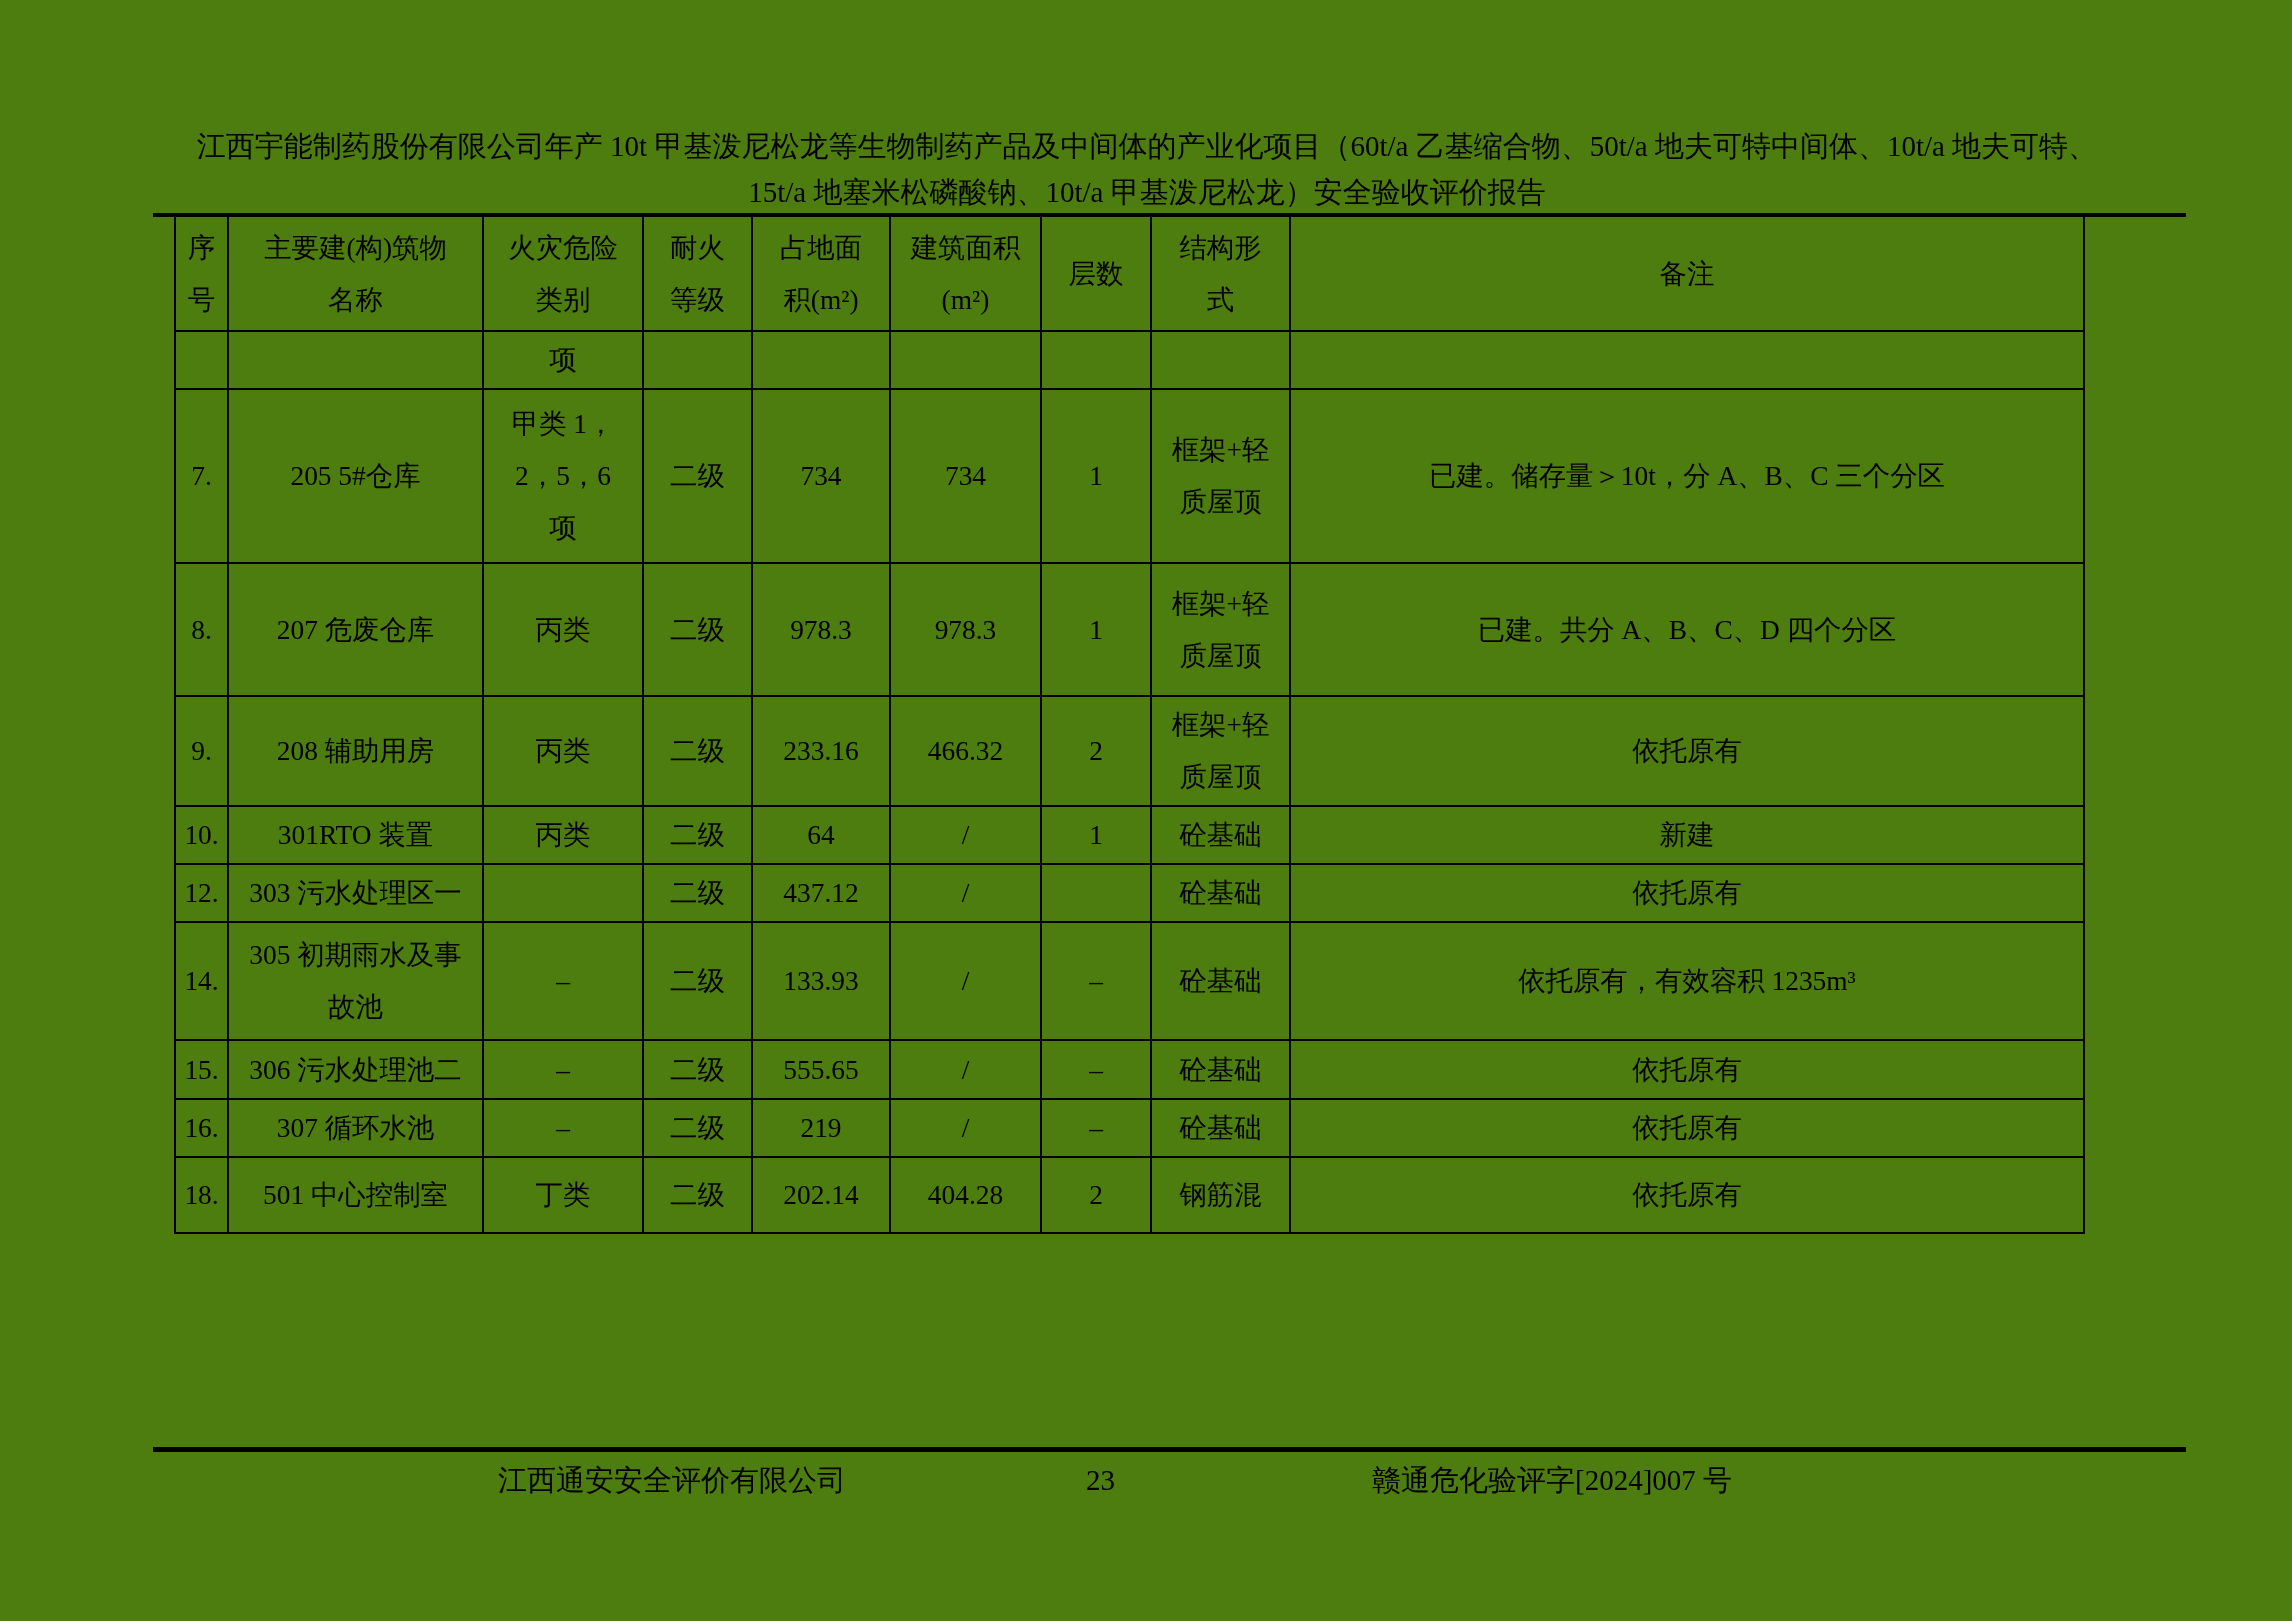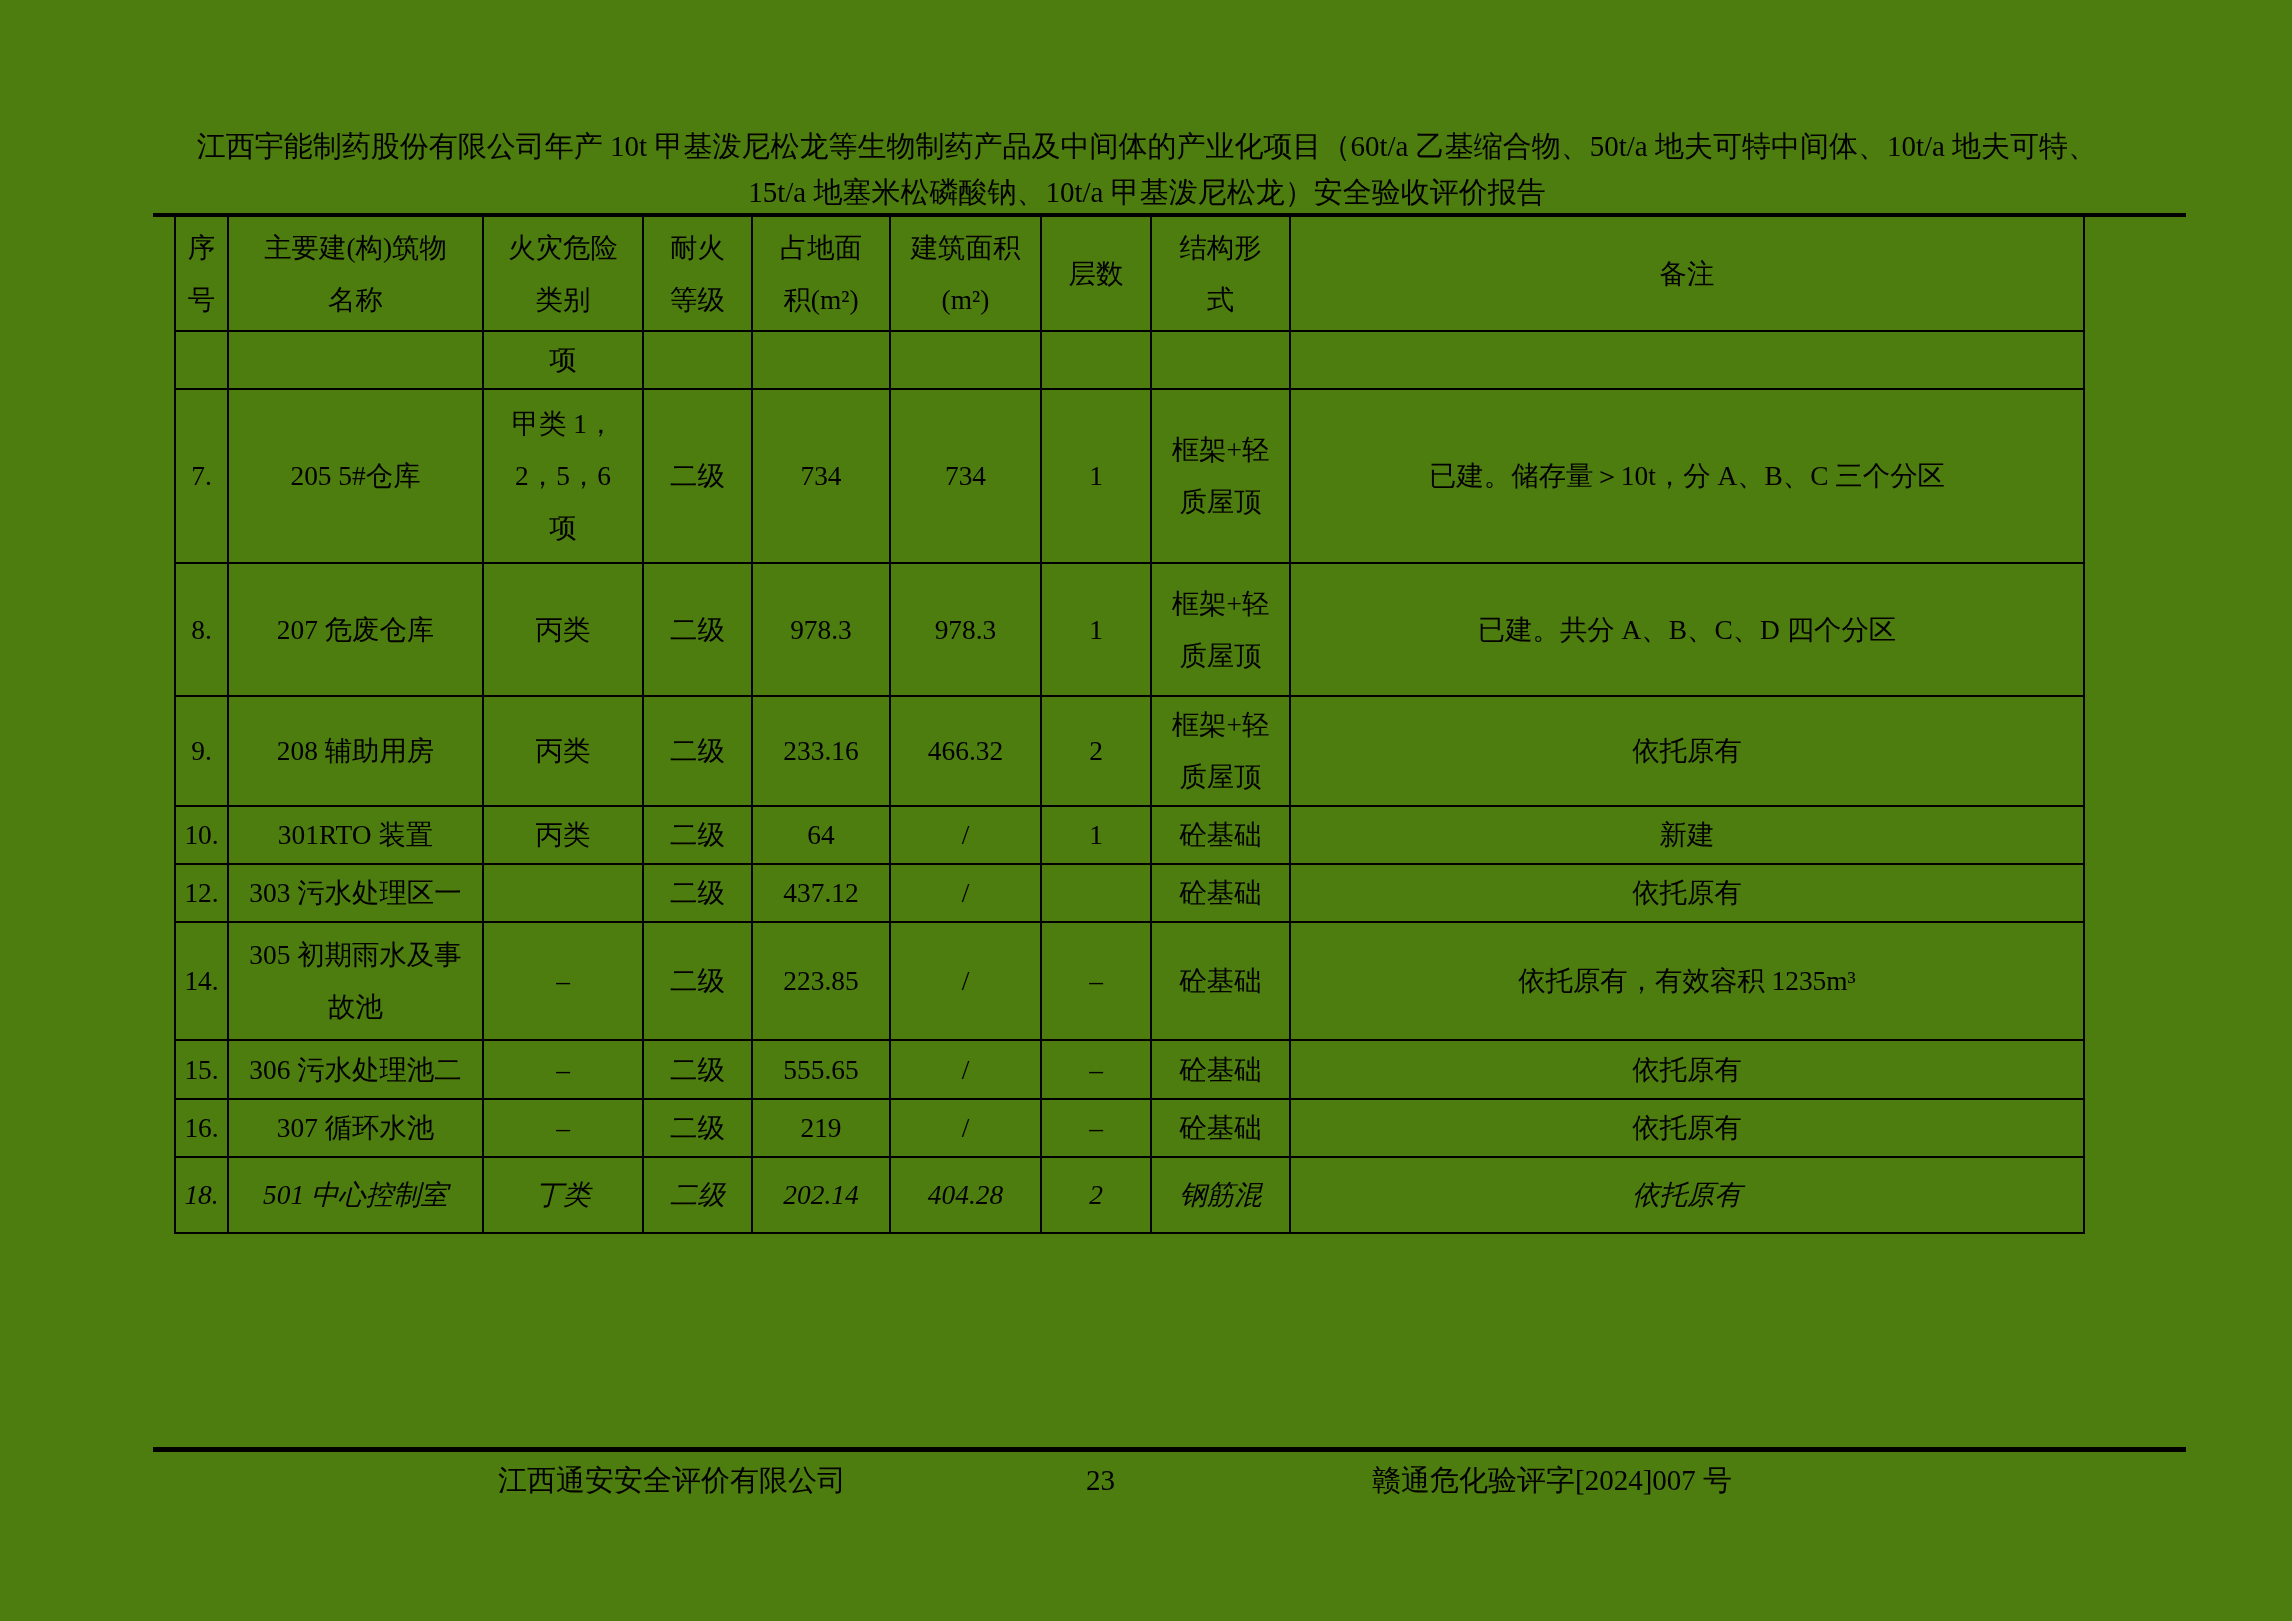--- a/index.html
+++ b/index.html
@@ -168,21 +168,21 @@
           <td></td>
           <td>砼基础</td>
           <td>依托原有</td>
         </tr>
         <tr style="height: 118px;">
           <td>14.</td>
           <td>305 初期雨水及事
 故池</td>
           <td>–</td>
           <td>二级</td>
-          <td>223.85</td>
+          <td>133.93</td>
           <td>/</td>
           <td>–</td>
           <td>砼基础</td>
           <td>依托原有，有效容积 1235m³</td>
         </tr>
         <tr style="height: 59px;">
           <td>15.</td>
           <td>306 污水处理池二</td>
           <td>–</td>
           <td>二级</td>
@@ -196,21 +196,21 @@
           <td>16.</td>
           <td>307 循环水池</td>
           <td>–</td>
           <td>二级</td>
           <td>219</td>
           <td>/</td>
           <td>–</td>
           <td>砼基础</td>
           <td>依托原有</td>
         </tr>
-        <tr style="height: 76px; font-style: italic;">
+        <tr style="height: 76px;">
           <td>18.</td>
           <td>501 中心控制室</td>
           <td>丁类</td>
           <td>二级</td>
           <td>202.14</td>
           <td>404.28</td>
           <td>2</td>
           <td>钢筋混</td>
           <td>依托原有</td>
         </tr>

